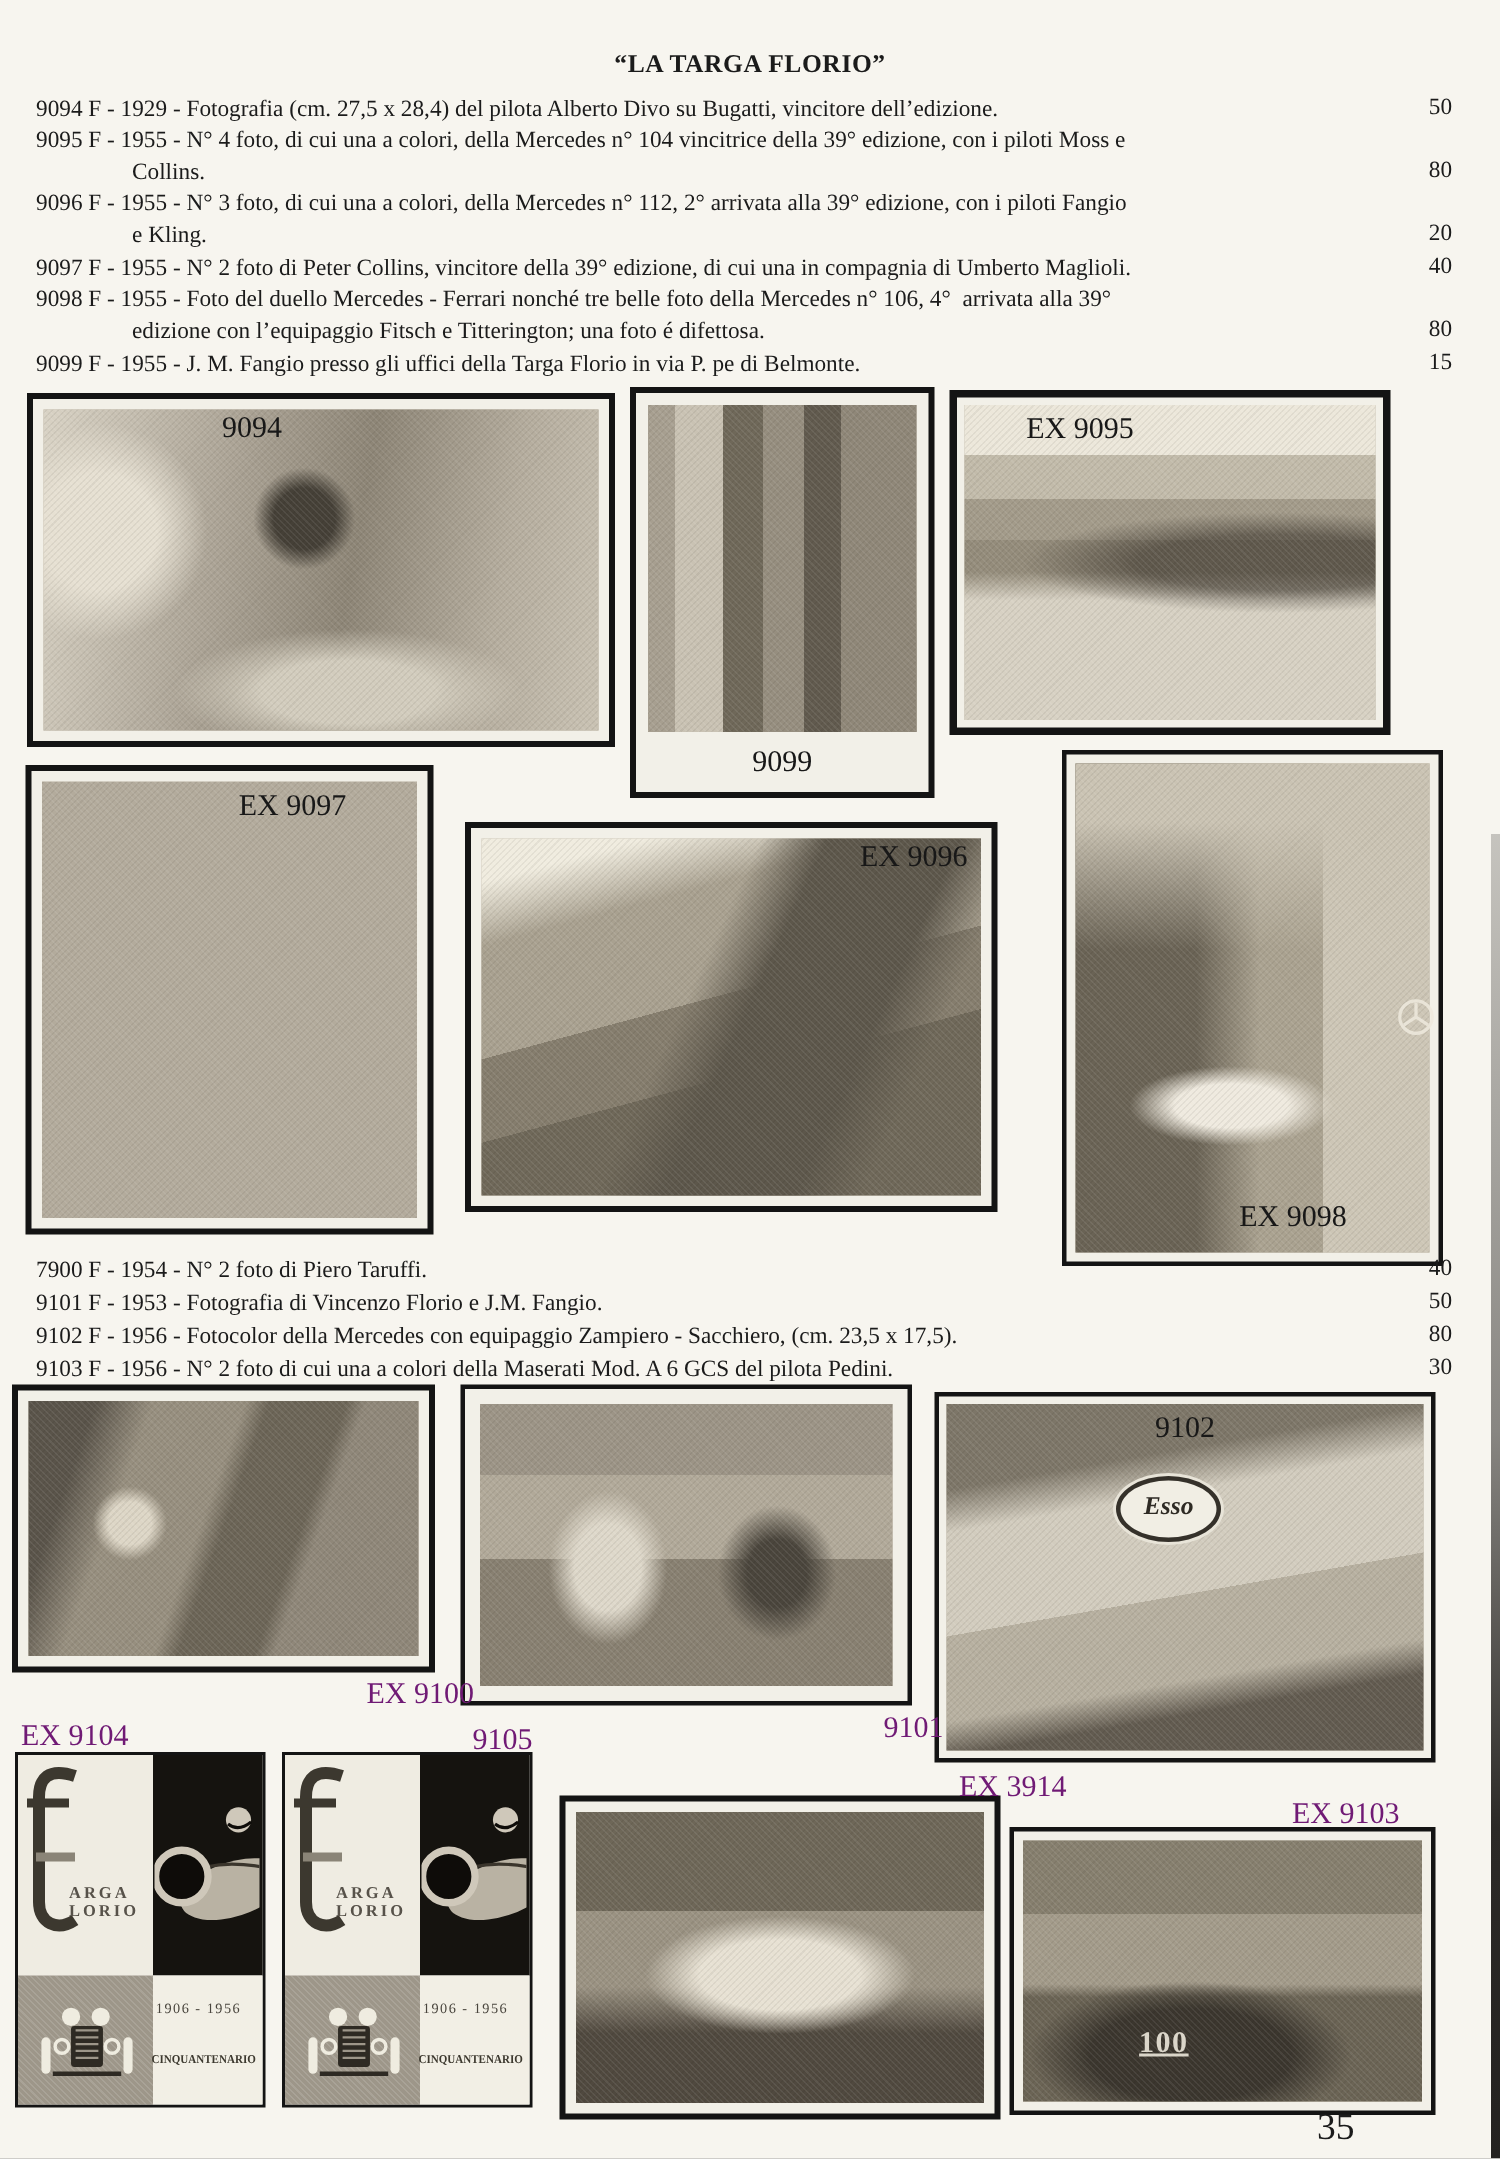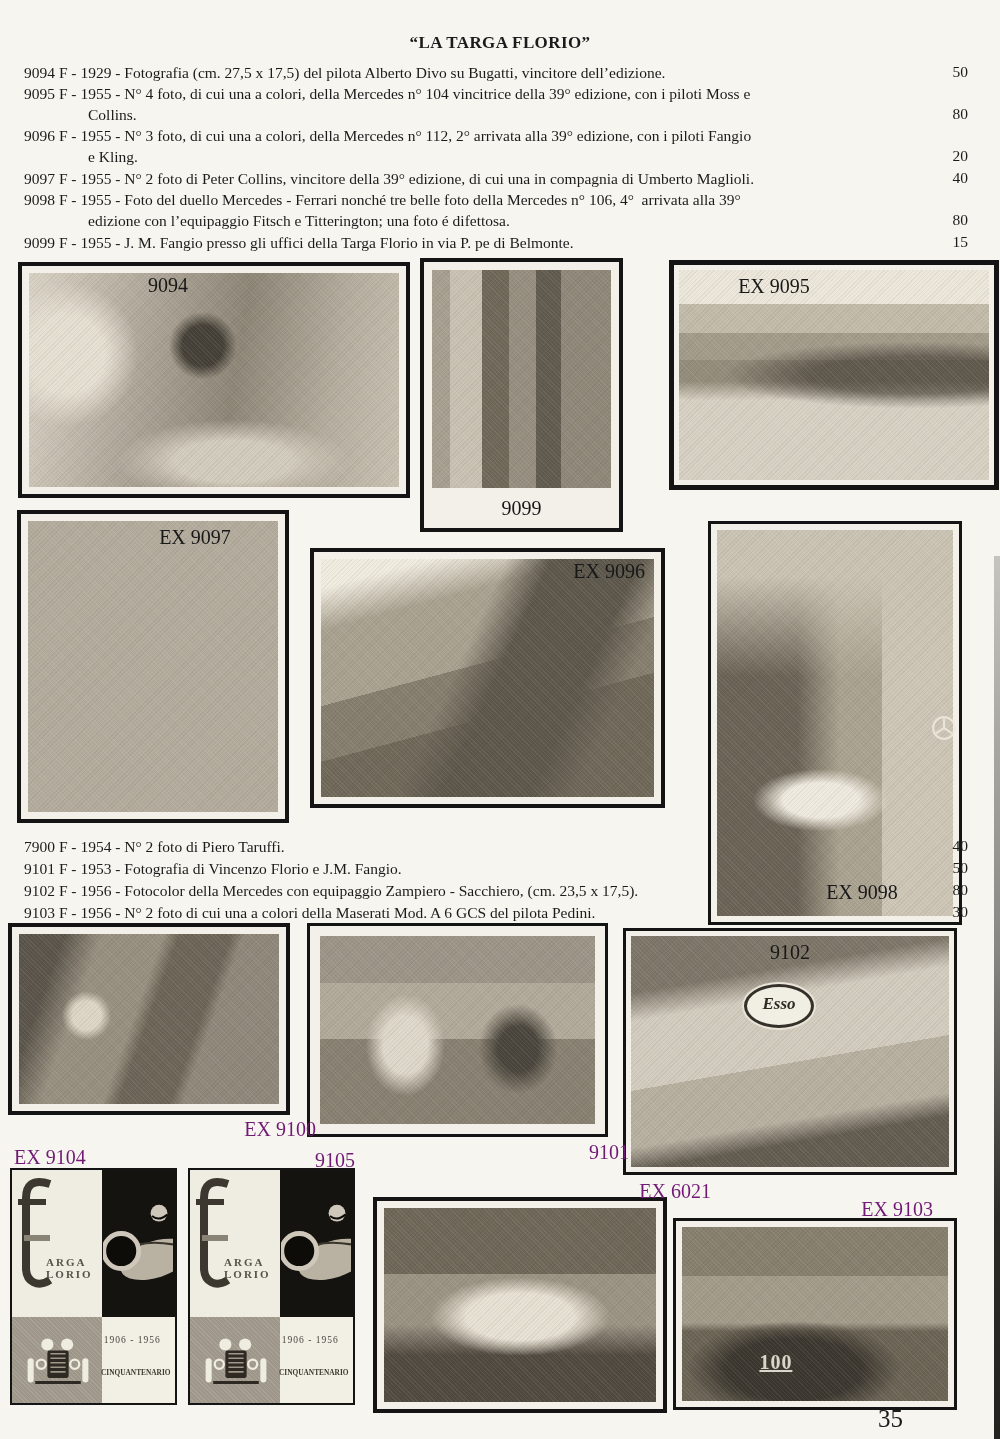--- a/index.html
+++ b/index.html
@@ -33,42 +33,42 @@
      radial-gradient(circle 34px at 47% 34%,#454037 0 60%,rgba(0,0,0,0) 100%),
      linear-gradient(100deg,#d9d3c5 0%,#aca496 32%,#8d8576 55%,#b5ad9e 80%,#c9c2b3 100%);}
   #ph9094 .lab{top:8px;transform:translateX(-46px);}
 
   #ph9099{left:420px;top:258px;width:203px;height:274px;padding:0;}
   #ph9099 .im{inset:8px 8px 40px 8px;background-image:
      linear-gradient(90deg,#a79f90 0 10%,#c9c2b3 10% 28%,#6f6859 28% 43%,#968e7f 43% 58%,#615a4e 58% 72%,#8f8778 72% 100%),
      linear-gradient(180deg,rgba(0,0,0,0) 0 55%,rgba(62,52,40,.5) 78%,rgba(96,84,66,.55) 100%);}
   #ph9099 .lab{bottom:8px;}
 
-  #ex9095{left:633px;top:260px;width:330px;height:230px;border-width:5px;margin-left:36px;}
+  #ex9095{left:633px;top:260px;width:294px;height:230px;border-width:5px;}
   #ex9095 .im{inset:5px;background-image:
      radial-gradient(ellipse 62% 16% at 76% 50%,rgba(52,46,38,.55) 0 55%,rgba(0,0,0,0) 100%),
      linear-gradient(180deg,#ece7da 0 16%,#c2bbaa 16% 30%,#a39b8a 30% 43%,#948c7b 43% 53%,#d7d1c3 62% 100%);}
   #ex9095 .lab{top:10px;transform:translateX(-60px);}
 
   
   #ex9097{left:17px;top:510px;width:272px;height:313px;}
   #ex9097 .im{background-image:
      radial-gradient(ellipse 17% 36% at 57% 60%,#efead d 0,#efeadd 45%,rgba(0,0,0,0) 78%),
      radial-gradient(ellipse 16% 28% at 24% 56%,#2f2b25 0 45%,rgba(0,0,0,0) 78%),
      linear-gradient(180deg,#8d8575 0 28%,#a89f8f 28% 55%,#cfc7b7 55% 100%);}
   #ex9097 .lab{top:12px;transform:translateX(42px);}
 
   #ex9096{left:310px;top:548px;width:355px;height:260px;}
   #ex9096 .im{background-image:
      linear-gradient(115deg,rgba(0,0,0,0) 0 42%,#5d574b 52% 72%,rgba(0,0,0,0) 82%),
      radial-gradient(ellipse 12% 10% at 62% 62%,#eae5d8 0 50%,rgba(0,0,0,0) 90%),
      linear-gradient(165deg,#f0ecdf 0 9%,#a9a190 22% 45%,#857d6d 45% 62%,#6f6859 62% 100%);}
   #ex9096 .lab{top:8px;right:16px;}
 
-  #ex9098{left:708px;top:500px;width:254px;height:404px;border-width:3px;margin-top:21px;}
+  #ex9098{left:708px;top:500px;width:254px;height:344px;border-width:3px;}
   #ex9098 .im{inset:6px;background-image:
      radial-gradient(ellipse 32% 9% at 44% 70%,#efeadf 0 50%,rgba(0,0,0,0) 90%),
      linear-gradient(180deg,#cac3b3 0 12%,rgba(0,0,0,0) 38%),
      linear-gradient(90deg,#6a6355 0 34%,#aaa290 52% 70%,#cdc6b6 70% 100%);}
   #ex9098 .lab{bottom:18px;transform:translateX(27px);}
   .mb-star{position:absolute;right:2px;top:48%;width:26px;height:26px;z-index:2;opacity:.85;}
 
   
   #ex9100{left:8px;top:923px;width:282px;height:192px;}
   #ex9100 .im{background-image:
@@ -122,21 +122,21 @@
 </style>
 </head>
 <body>
 
 <div class="page">
 
   <h1 class="title">“LA TARGA FLORIO”</h1>
 
   <div class="list top">
     <div class="row">
-      <div class="t">9094 F - 1929 - Fotografia (cm. 27,5 x 17,5) del pilota Alberto Divo su Bugatti, vincitore dell’edizione.</div>
+      <div class="t">9094 F - 1929 - Fotografia (cm. 27,5 x 28,4) del pilota Alberto Divo su Bugatti, vincitore dell’edizione.</div>
       <div class="p">50</div>
     </div>
     <div class="row">
       <div class="t">9095 F - 1955 - N° 4 foto, di cui una a colori, della Mercedes n° 104 vincitrice della 39° edizione, con i piloti Moss e
 Collins.</div>
       <div class="p">80</div>
     </div>
     <div class="row">
       <div class="t">9096 F - 1955 - N° 3 foto, di cui una a colori, della Mercedes n° 112, 2° arrivata alla 39° edizione, con i piloti Fangio
 e Kling.</div>
@@ -294,21 +294,21 @@
       <rect x="36" y="20" width="28" height="36" rx="3" fill="#2e2a23"></rect>
       <path d="M40 24 H60 M40 30 H60 M40 36 H60 M40 42 H60 M40 48 H60" stroke="#9d9689" stroke-width="2"></path>
       <circle cx="28" cy="38" r="6" fill="none" stroke="#efece0" stroke-width="3"></circle>
       <circle cx="72" cy="38" r="6" fill="none" stroke="#efece0" stroke-width="3"></circle>
       <path d="M20 62 H80" stroke="#2e2a23" stroke-width="4"></path>
     </svg>
     <div class="years">1906 - 1956</div>
     <div class="anniv">CINQUANTENARIO</div>
   </div>
 
-  <div class="outlab" style="left:373px;width:294px;top:1180px;transform:translateX(44px);">EX 6021</div>
+  <div class="outlab" style="left:373px;width:294px;top:1180px;transform:translateX(44px);">EX 3914</div>
   <div class="ph" id="ex9106">
     <div class="im"></div>
   </div>
 
   <div class="outlab" style="left:673px;width:284px;top:1198px;transform:translateX(-24px);">EX 9103</div>
   <div class="ph" id="ex9103">
     <div class="im"></div>
     <div class="carnum">100</div>
   </div>
 

